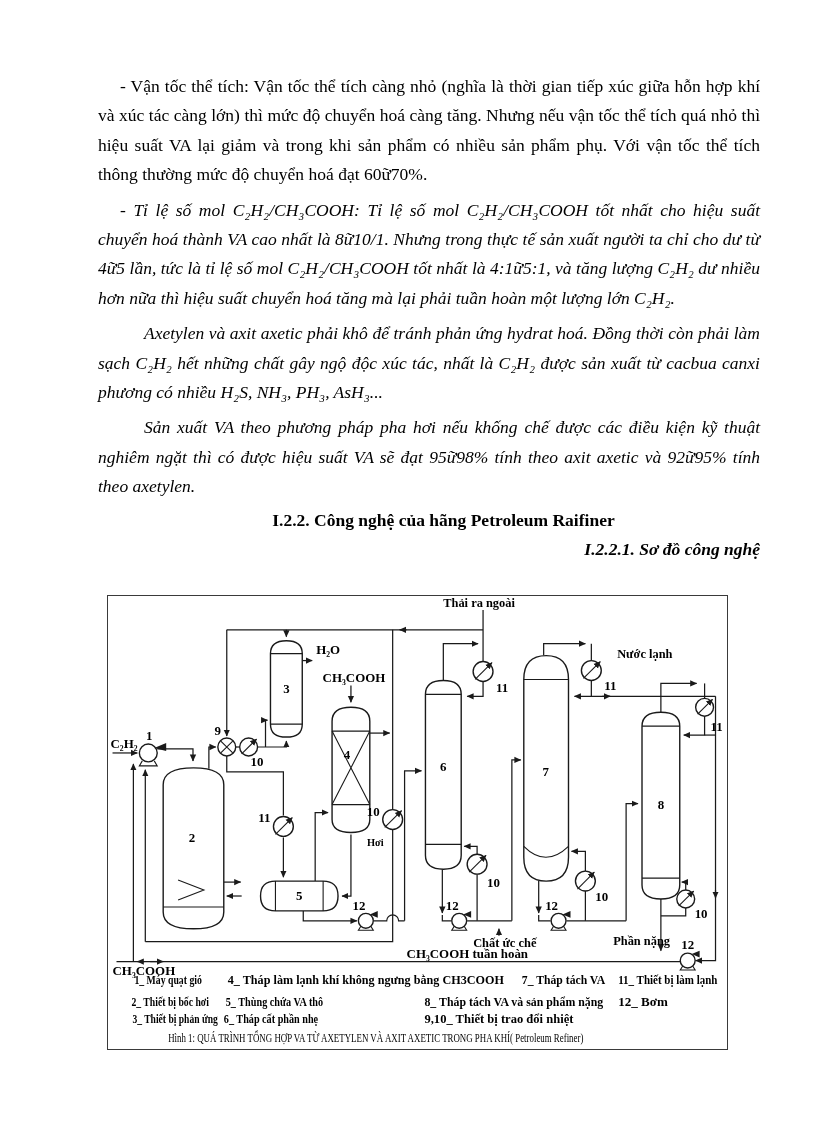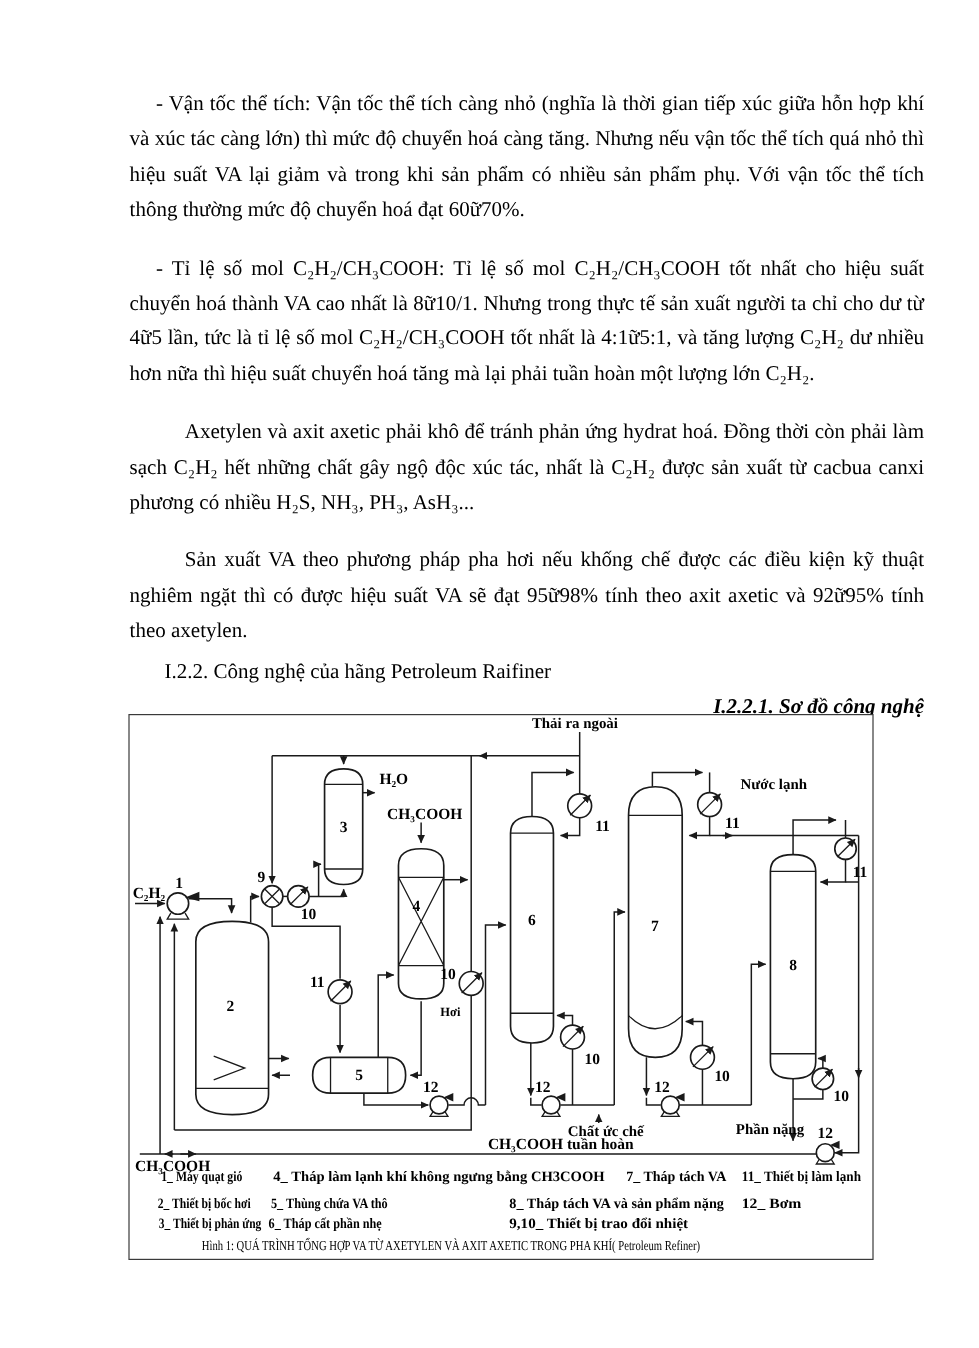--- a/index.html
+++ b/index.html
@@ -1,23 +1,23 @@
 <!DOCTYPE html>
 <html><head>
 <meta charset="utf-8">
 <style>
   html,body{margin:0;padding:0;background:#888;}
   .page{position:relative;width:816px;height:1123px;margin:0 auto;background:#fff;
         font-family:"Liberation Serif",serif;color:#000;overflow:hidden;}
-  .textblock{position:absolute;left:108px;top:72px;width:662px;}
+  .textblock{position:absolute;left:98px;top:72px;width:662px;}
   .textblock p{margin:0;font-size:17.5px;line-height:29.4px;text-align:justify;}
-  p.para{margin-top:19px;}
+  p.para{margin-top:6px;font-style:italic;}
   p.ind1{text-indent:22px;}
   p.ind2{text-indent:46px;}
-  p.h1{margin-top:4px;font-weight:normal;text-indent:29px;text-align:left;}
+  p.h1{margin-top:4px;font-weight:bold;text-indent:29px;text-align:center;}
   p.h2{font-weight:bold;font-style:italic;text-indent:19px;text-align:right;}
   .diagram{position:absolute;left:107px;top:595px;width:621px;height:455px;
            border:1.5px solid #3a3a3a;box-sizing:border-box;background:#fff;}
   .diagram svg{position:absolute;left:0;top:0;}
   
   .p{fill:none;stroke:#1a1a1a;stroke-width:1.25;}
   .vs{fill:#fff;stroke:#1a1a1a;stroke-width:1.4;}
   .vl{fill:none;stroke:#1a1a1a;stroke-width:1.1;}
   .fl{fill:#1a1a1a;}
   text{font-family:"Liberation Serif",serif;fill:#000;}

